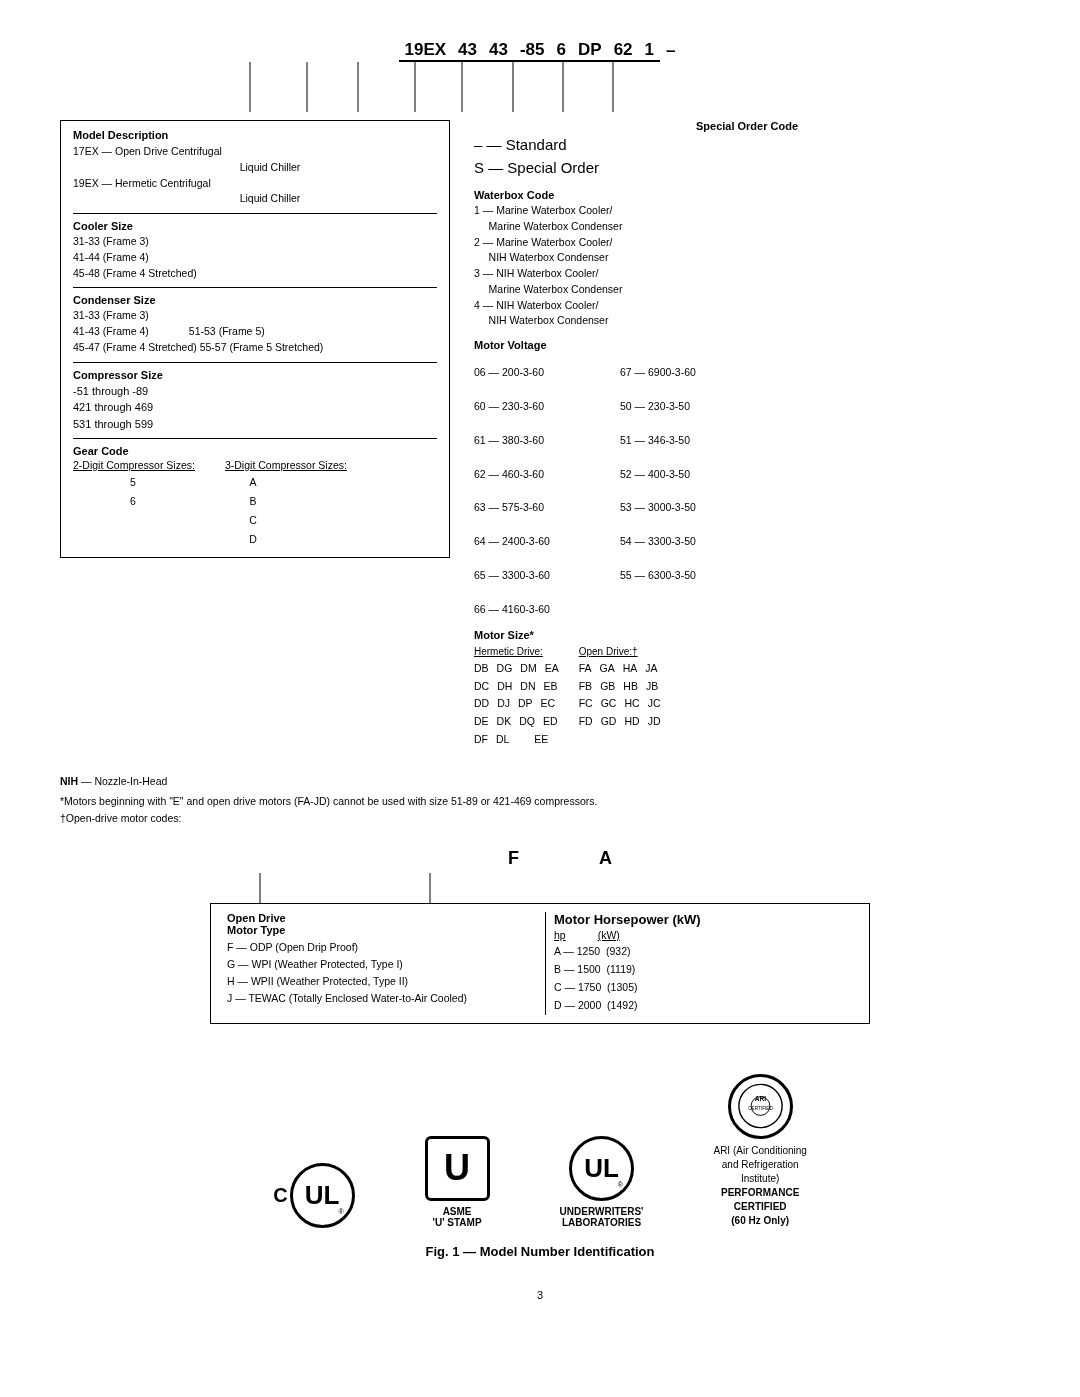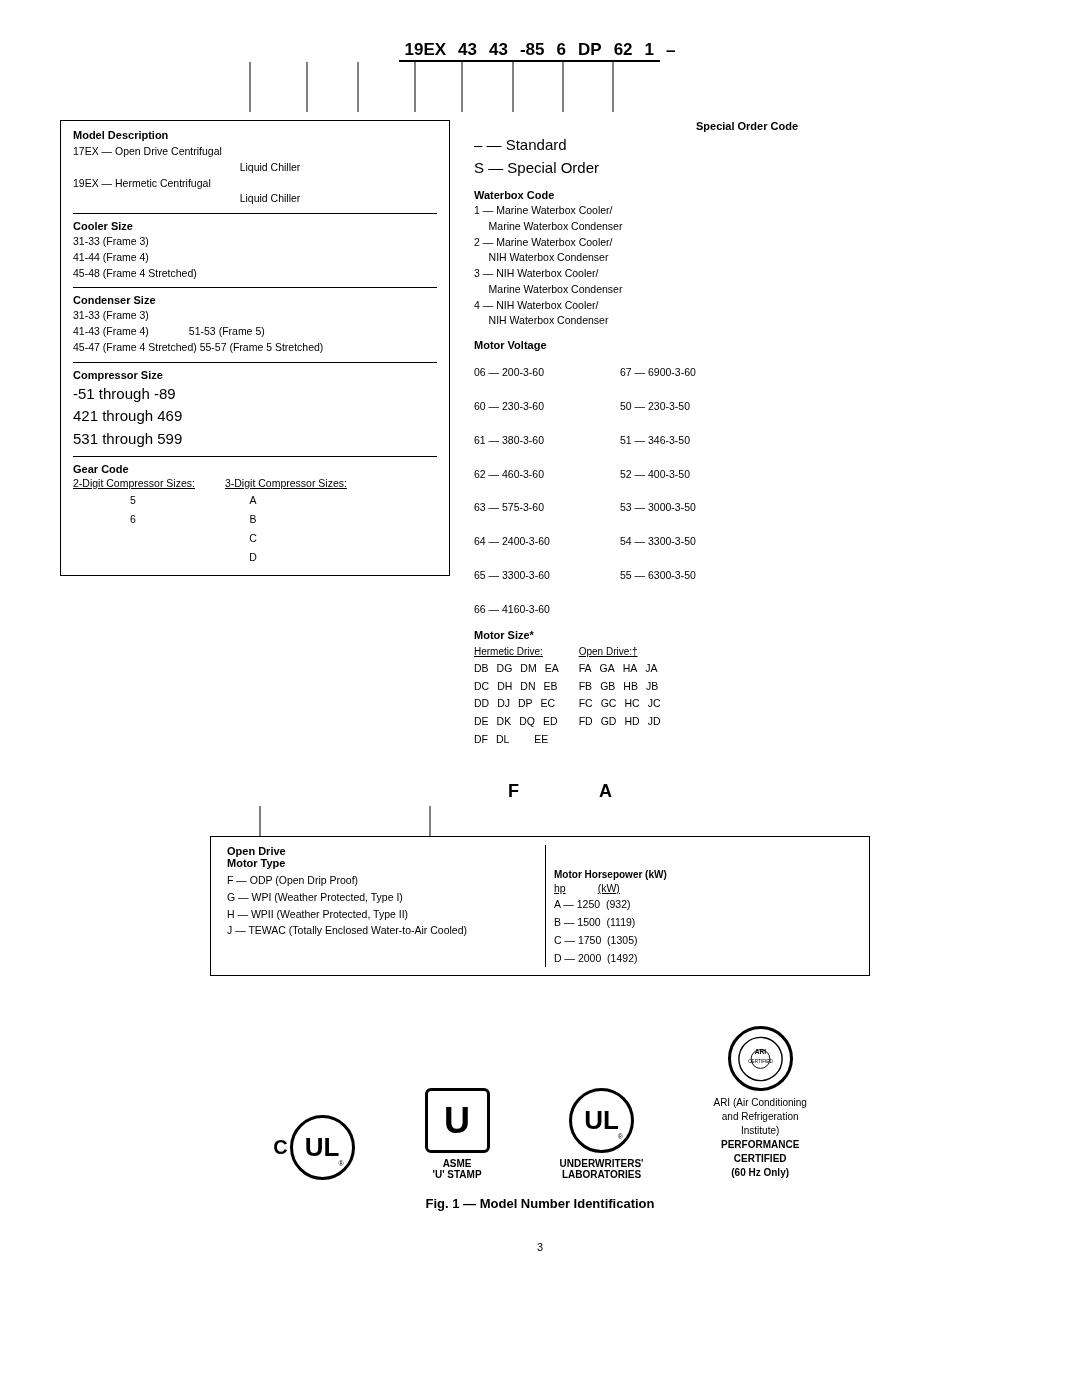--- a/index.html
+++ b/index.html
@@ -98,21 +98,21 @@
             <span>51-53 (Frame 5)</span>
           </div>
           <div>45-47 (Frame 4 Stretched) 55-57 (Frame 5 Stretched)</div>
         </div>
       </div>
 
       <hr style="border:none; border-top:1px solid #000; margin:6px 0;">
 
       <div>
         <div style="font-weight:bold; font-size:11px; margin-bottom:2px;">Compressor Size</div>
-        <div style="font-size:15px; line-height:1.5;">
+        <div style="font-size:11px; line-height:1.5;">
           <div>-51 through -89</div>
           <div>421 through 469</div>
           <div>531 through 599</div>
         </div>
       </div>
 
       <hr style="border:none; border-top:1px solid #000; margin:6px 0;">
 
       <div>
         <div style="font-weight:bold; font-size:11px; margin-bottom:2px;">Gear Code</div>
@@ -240,20 +240,25 @@
                 <span>HD</span>
                 <span>JD</span>
               </div>
           </div>
         </div>
       </div>
 
     </div>
   </div>
 
+  <div style="margin-top:14px; font-size:10.5px; line-height:1.6;">
+    <div><strong>NIH</strong> — Nozzle-In-Head</div>
+    <div style="margin-top:3px;">*Motors beginning with "E" and open drive motors (FA-JD) cannot be used with size 51-89 or 421-469 compressors.</div>
+    <div>†Open-drive motor codes:</div>
+  </div>
 
   <div style="margin-top:22px;">
 
     <div style="display:flex; justify-content:center; gap:80px; font-size:18px; font-weight:bold; margin-bottom:4px; padding-left:40px;">
       <span>F</span>
       <span>A</span>
     </div>
 
     <svg width="500" height="30" style="display:block; margin: 0 auto 0 100px;">
       <line x1="100" y1="0" x2="100" y2="30" stroke="#000" stroke-width="1"></line>
@@ -266,21 +271,21 @@
         <div style="font-weight:bold; font-size:11px; margin-bottom:3px;">Open Drive<br>Motor Type</div>
         <div style="font-size:10.5px; line-height:1.6;">F — ODP (Open Drip Proof)</div>
         <div style="font-size:10.5px; line-height:1.6;">G — WPI (Weather Protected, Type I)</div>
         <div style="font-size:10.5px; line-height:1.6;">H — WPII (Weather Protected, Type II)</div>
         <div style="font-size:10.5px; line-height:1.6;">J — TEWAC (Totally Enclosed Water-to-Air Cooled)</div>
       </div>
 
       <div style="border-left:1px solid #000; margin:0 8px;"></div>
 
       <div style="min-width:160px;">
-        <div style="font-weight:bold; font-size:10px; margin-bottom:2px;margin-top:24px;">Motor Horsepower (kW)</div>
+        <div style="font-weight:bold; font-size:13px; margin-bottom:2px;">Motor Horsepower (kW)</div>
         <div style="display:flex; gap:12px; font-size:10.5px; margin-bottom:2px; text-decoration:underline;">
           <span>hp</span>
           <span style="margin-left:20px;">(kW)</span>
         </div>
         <div style="font-size:10.5px; line-height:1.7;">A — 1250&nbsp;&nbsp;(932)</div>
         <div style="font-size:10.5px; line-height:1.7;">B — 1500&nbsp;&nbsp;(1119)</div>
         <div style="font-size:10.5px; line-height:1.7;">C — 1750&nbsp;&nbsp;(1305)</div>
         <div style="font-size:10.5px; line-height:1.7;">D — 2000&nbsp;&nbsp;(1492)</div>
       </div>
     </div>

